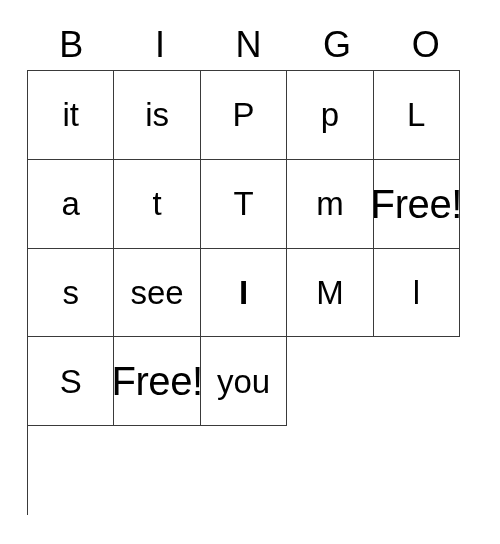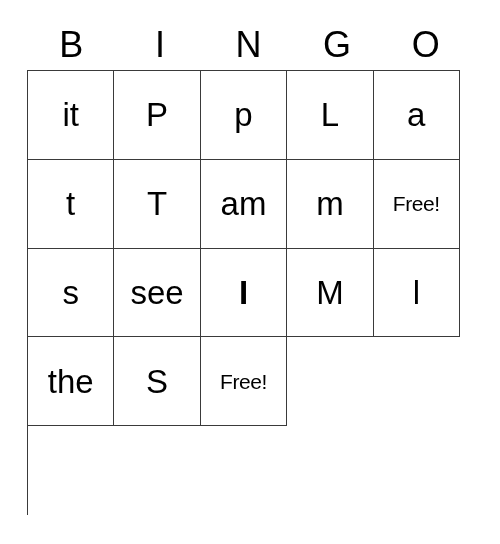--- a/index.html
+++ b/index.html
@@ -81,21 +81,21 @@
     text-align: center;
     white-space: nowrap;
     user-select: none;
   }
   
   .cell-text.bold {
     font-weight: 700;
   }
   
   .cell-text.free {
-    font-size: 21px;
+    font-size: 40px;
     letter-spacing: -0.4px;
   }
 </style>
 </head>
 <body>
 
 <div id="bingo-card">
 
   <div id="bingo-header">
       <div class="header-cell">B</div>
@@ -103,39 +103,39 @@
       <div class="header-cell">N</div>
       <div class="header-cell">G</div>
       <div class="header-cell">O</div>
     </div>
 
   <div id="bingo-grid">
       <div class="grid-cell">
         <span class="cell-text">it</span>
       </div>
       <div class="grid-cell">
+        <span class="cell-text">is</span>
+      </div>
+      <div class="grid-cell">
         <span class="cell-text">P</span>
       </div>
       <div class="grid-cell">
         <span class="cell-text">p</span>
       </div>
       <div class="grid-cell">
         <span class="cell-text">L</span>
       </div>
       <div class="grid-cell">
         <span class="cell-text">a</span>
       </div>
       <div class="grid-cell">
         <span class="cell-text">t</span>
       </div>
       <div class="grid-cell">
         <span class="cell-text">T</span>
-      </div>
-      <div class="grid-cell">
-        <span class="cell-text">am</span>
       </div>
       <div class="grid-cell">
         <span class="cell-text">m</span>
       </div>
       <div class="grid-cell">
         <span class="cell-text free">Free!</span>
       </div>
       <div class="grid-cell">
         <span class="cell-text">s</span>
       </div>
@@ -145,23 +145,23 @@
       <div class="grid-cell">
         <span class="cell-text bold">I</span>
       </div>
       <div class="grid-cell">
         <span class="cell-text">M</span>
       </div>
       <div class="grid-cell">
         <span class="cell-text">l</span>
       </div>
       <div class="grid-cell">
-        <span class="cell-text">the</span>
-      </div>
-      <div class="grid-cell">
         <span class="cell-text">S</span>
       </div>
       <div class="grid-cell">
         <span class="cell-text free">Free!</span>
+      </div>
+      <div class="grid-cell">
+        <span class="cell-text">you</span>
       </div>
     </div>
 
 </div>
 
 </body></html>

